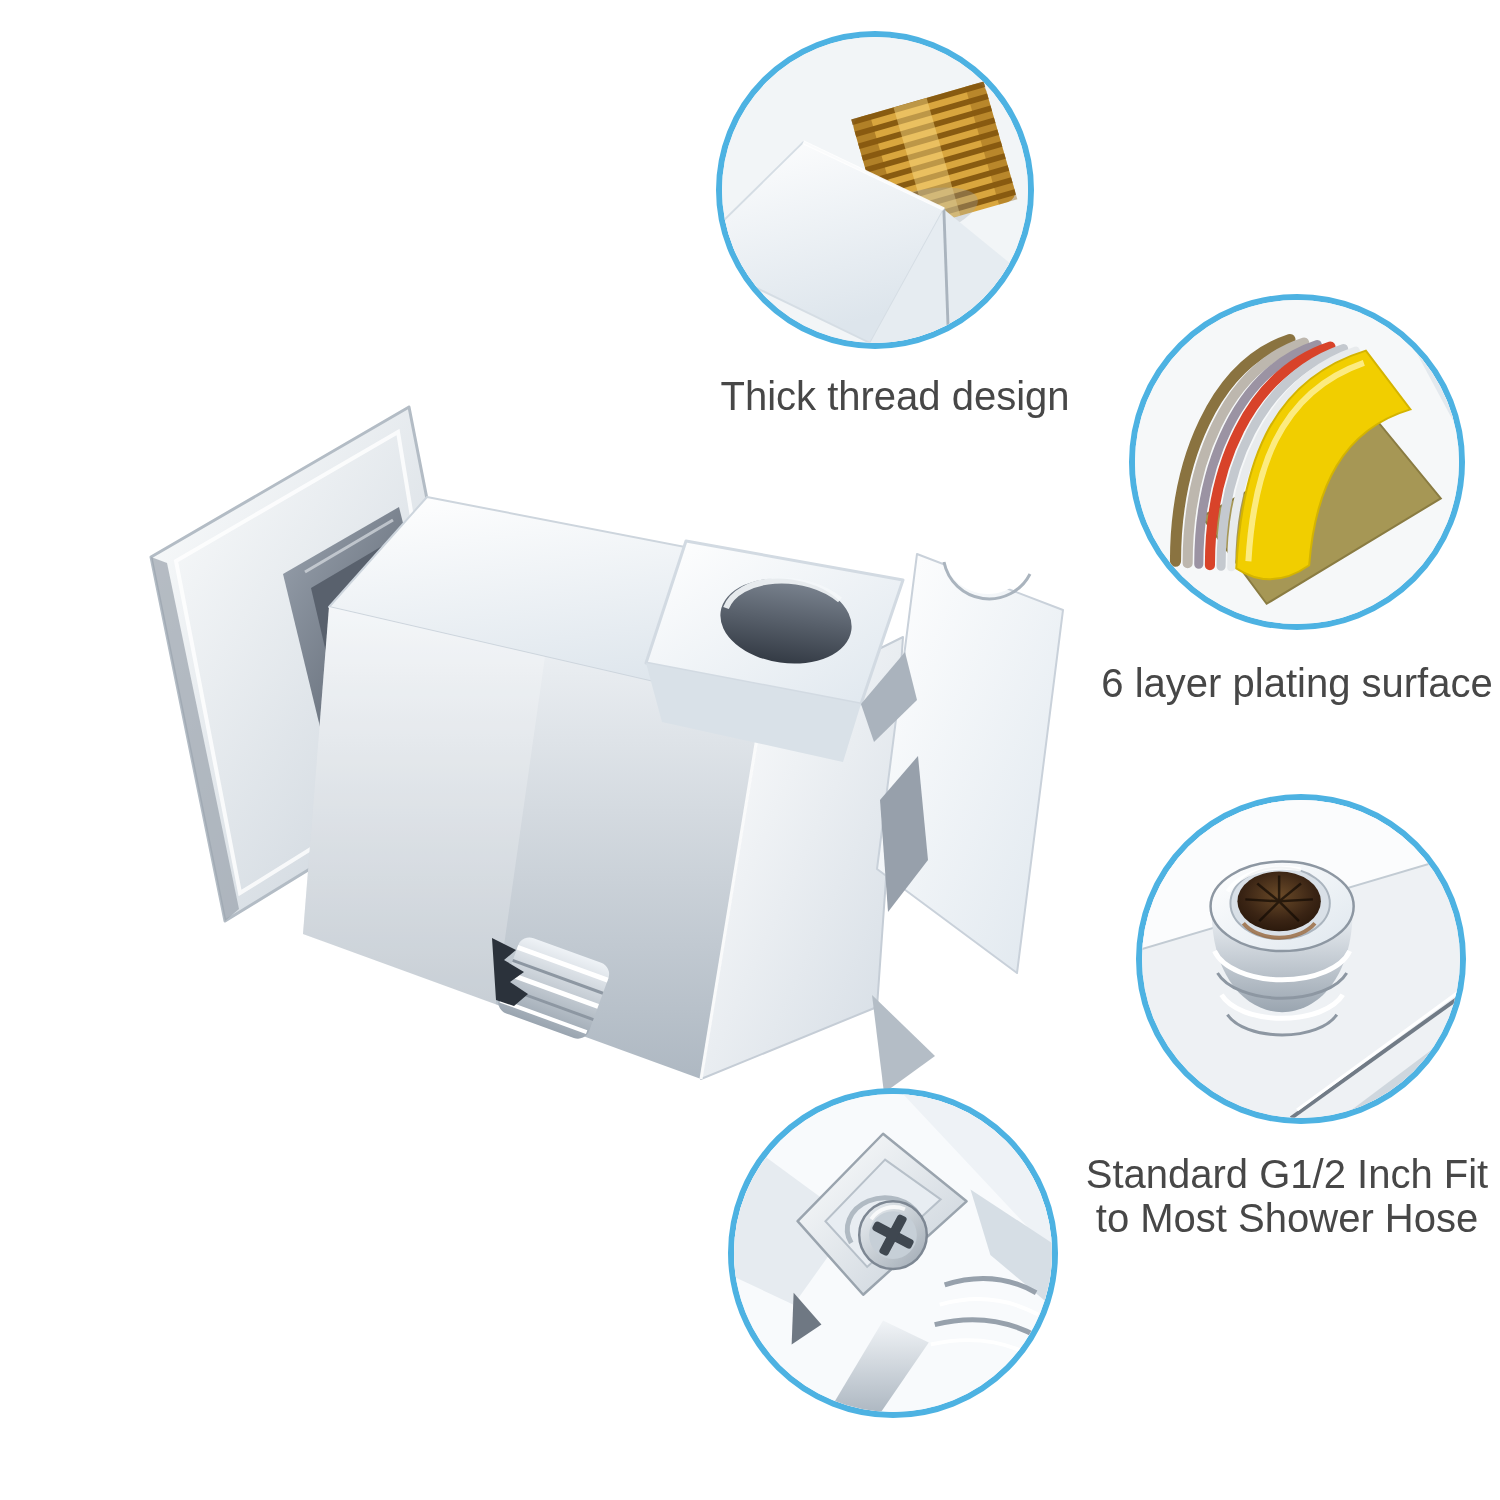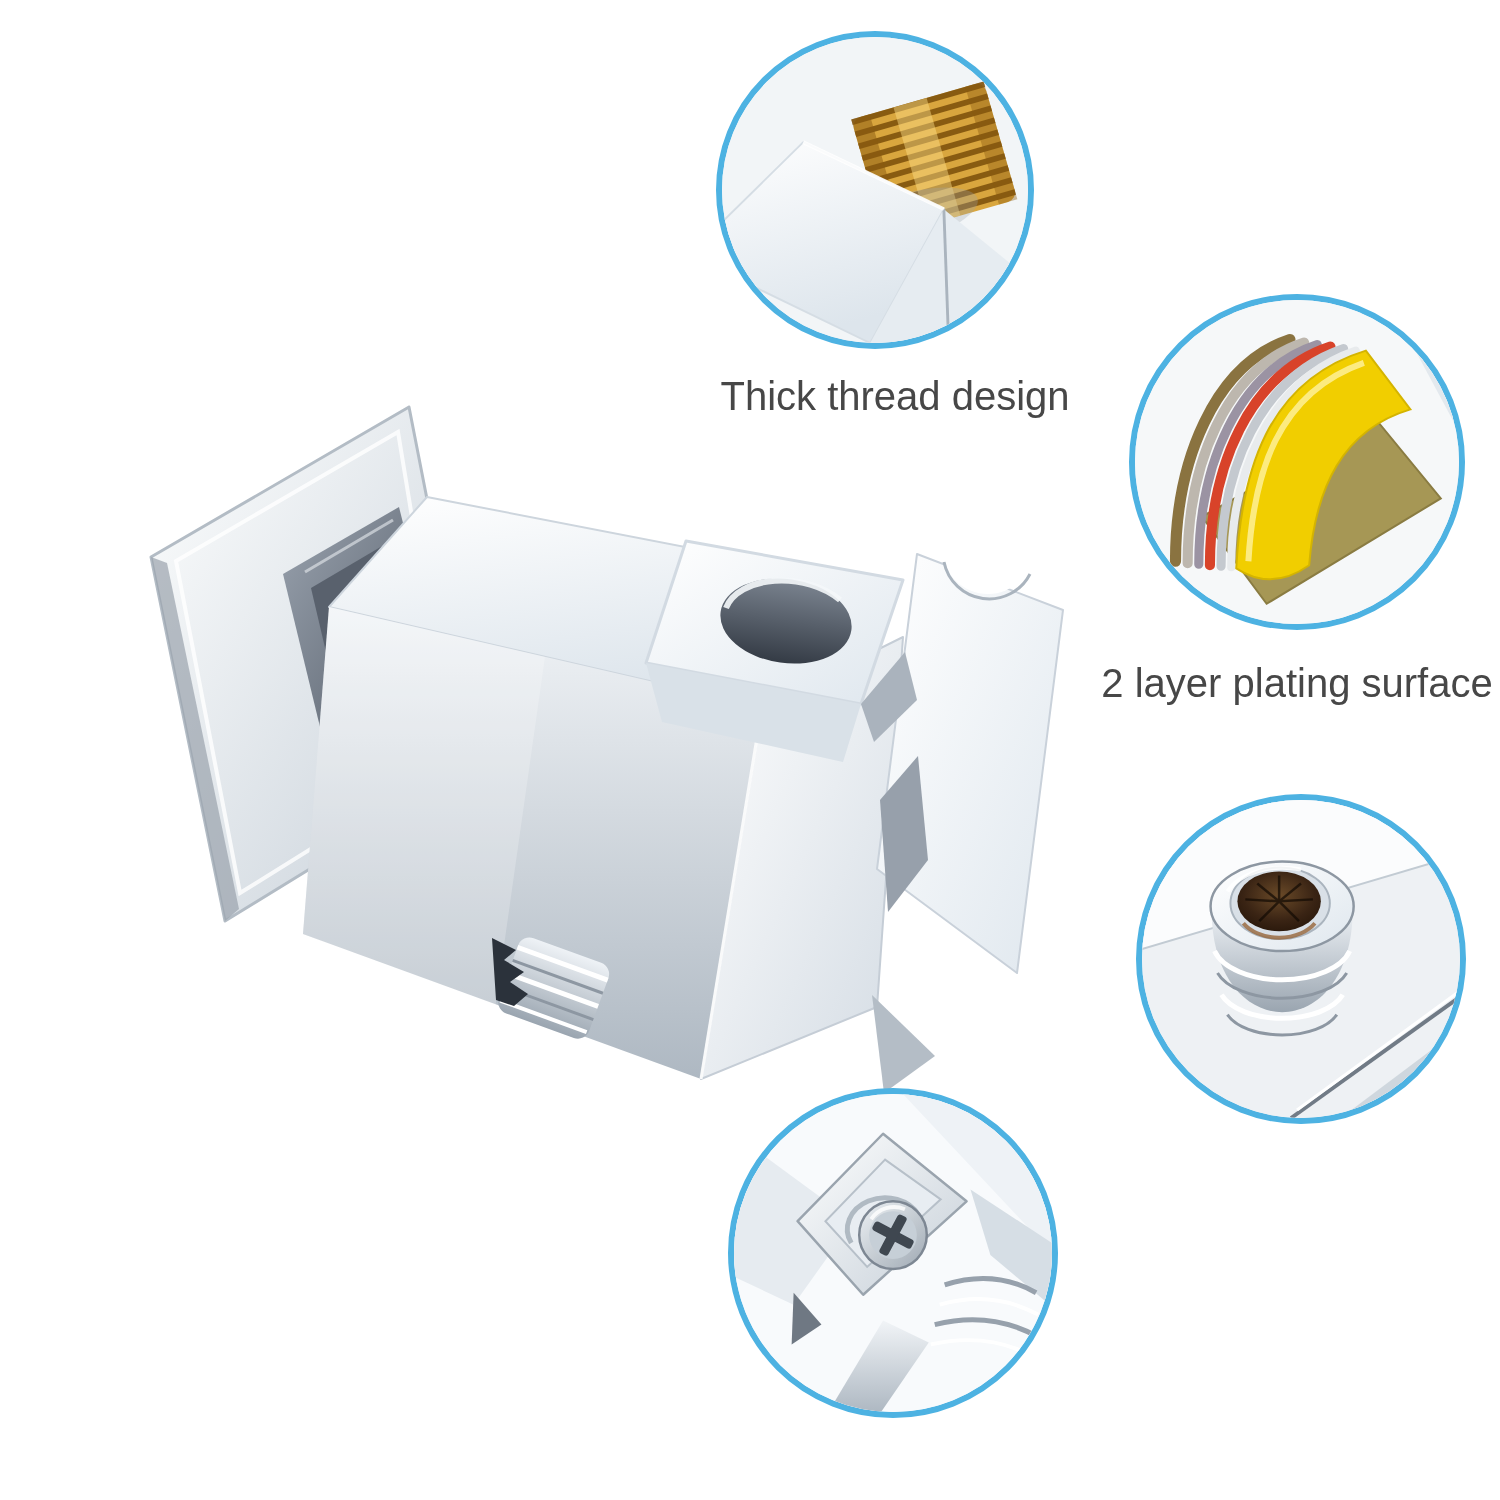--- a/index.html
+++ b/index.html
@@ -155,21 +155,21 @@
         <path d="M63,261 C63,164 101,70 180,44" stroke="#9b93a3" stroke-width="9"></path>
         <path d="M74,262 C74,166 112,73 193,46" stroke="#d8432a" stroke-width="10"></path>
         <path d="M85,263 C85,168 123,76 206,48" stroke="#c4c9cf" stroke-width="9"></path>
         <path d="M95,264 C95,170 133,79 218,50" stroke="#e8ebed" stroke-width="8"></path>
       </g>
       <path d="M100,265 C105,170 130,80 228,50 L272,108 C205,128 178,185 172,262 Q135,288 100,265 Z" fill="#f1ce00" stroke="#d4b400" stroke-width="2"></path>
       <path d="M112,258 C117,172 140,92 226,62" fill="none" stroke="#fff3a0" stroke-width="6" opacity="0.8"></path>
       <ellipse cx="302" cy="306" rx="42" ry="28" fill="#6a7480" opacity="0.5"></ellipse>
     </svg>
   </div>
-  <div class="callout-label" style="left:1297px;top:661px;">2 layer plating surface</div>
+  <div class="callout-label" style="left:1297px;top:661px;">6 layer plating surface</div>
 
   <div class="callout-circle ring" style="left: 1136px; top: 794px; width: 330px; height: 330px; border-color: rgb(77, 178, 226);">
     <svg viewBox="0 0 320 320">
       <rect width="320" height="320" fill="#eef1f4"></rect>
       <path d="M0,0 H320 V55 L0,150 Z" fill="#fbfcfd"></path>
       <path d="M0,150 L320,55" stroke="#c2cbd3" stroke-width="2"></path>
       <path d="M200,320 L320,230 V320 Z" fill="#cfd7de"></path>
       <path d="M150,320 L320,198" stroke="#717b86" stroke-width="4"></path>
       <path d="M156,312 L320,192" stroke="#ffffff" stroke-width="3"></path>
 
@@ -189,20 +189,24 @@
           <path d="M138,102 L104,100"></path>
             <path d="M138,102 L172,100"></path>
             <path d="M138,102 L118,122"></path>
           <path d="M138,102 L158,122"></path>
         </g>
         <path d="M102,124 A42,30 0 0 0 174,124" fill="none" stroke="#96653a" stroke-width="4" opacity="0.8"></path>
         <path d="M86,92 A60,38 0 0 1 160,70" fill="none" stroke="#ffffff" stroke-width="4" opacity="0.85"></path>
       </g>
     </svg>
   </div>
+  <div class="callout-label" style="left:1287px;top:1152px;">
+    <div>Standard G1/2 Inch Fit</div>
+    <div>to Most Shower Hose</div>
+  </div>
 
   <div class="callout-circle ring" style="left: 728px; top: 1088px; width: 330px; height: 330px; border-color: rgb(77, 178, 226);">
     <svg viewBox="0 0 320 320">
       <rect width="320" height="320" fill="#f8fafc"></rect>
       <path d="M170,0 H320 V160 Z" fill="#eef2f6"></path>
       <path d="M0,40 L120,128 L60,212 L0,184 Z" fill="#e6ebf0"></path>
       <path d="M60,200 L88,232 L58,252 Z" fill="#6f7883"></path>
       <path d="M95,320 L150,228 L196,250 L148,320 Z" fill="url(#gFront)"></path>
       <path d="M238,96 L320,150 V214 L258,162 Z" fill="#d6dee5"></path>
 

